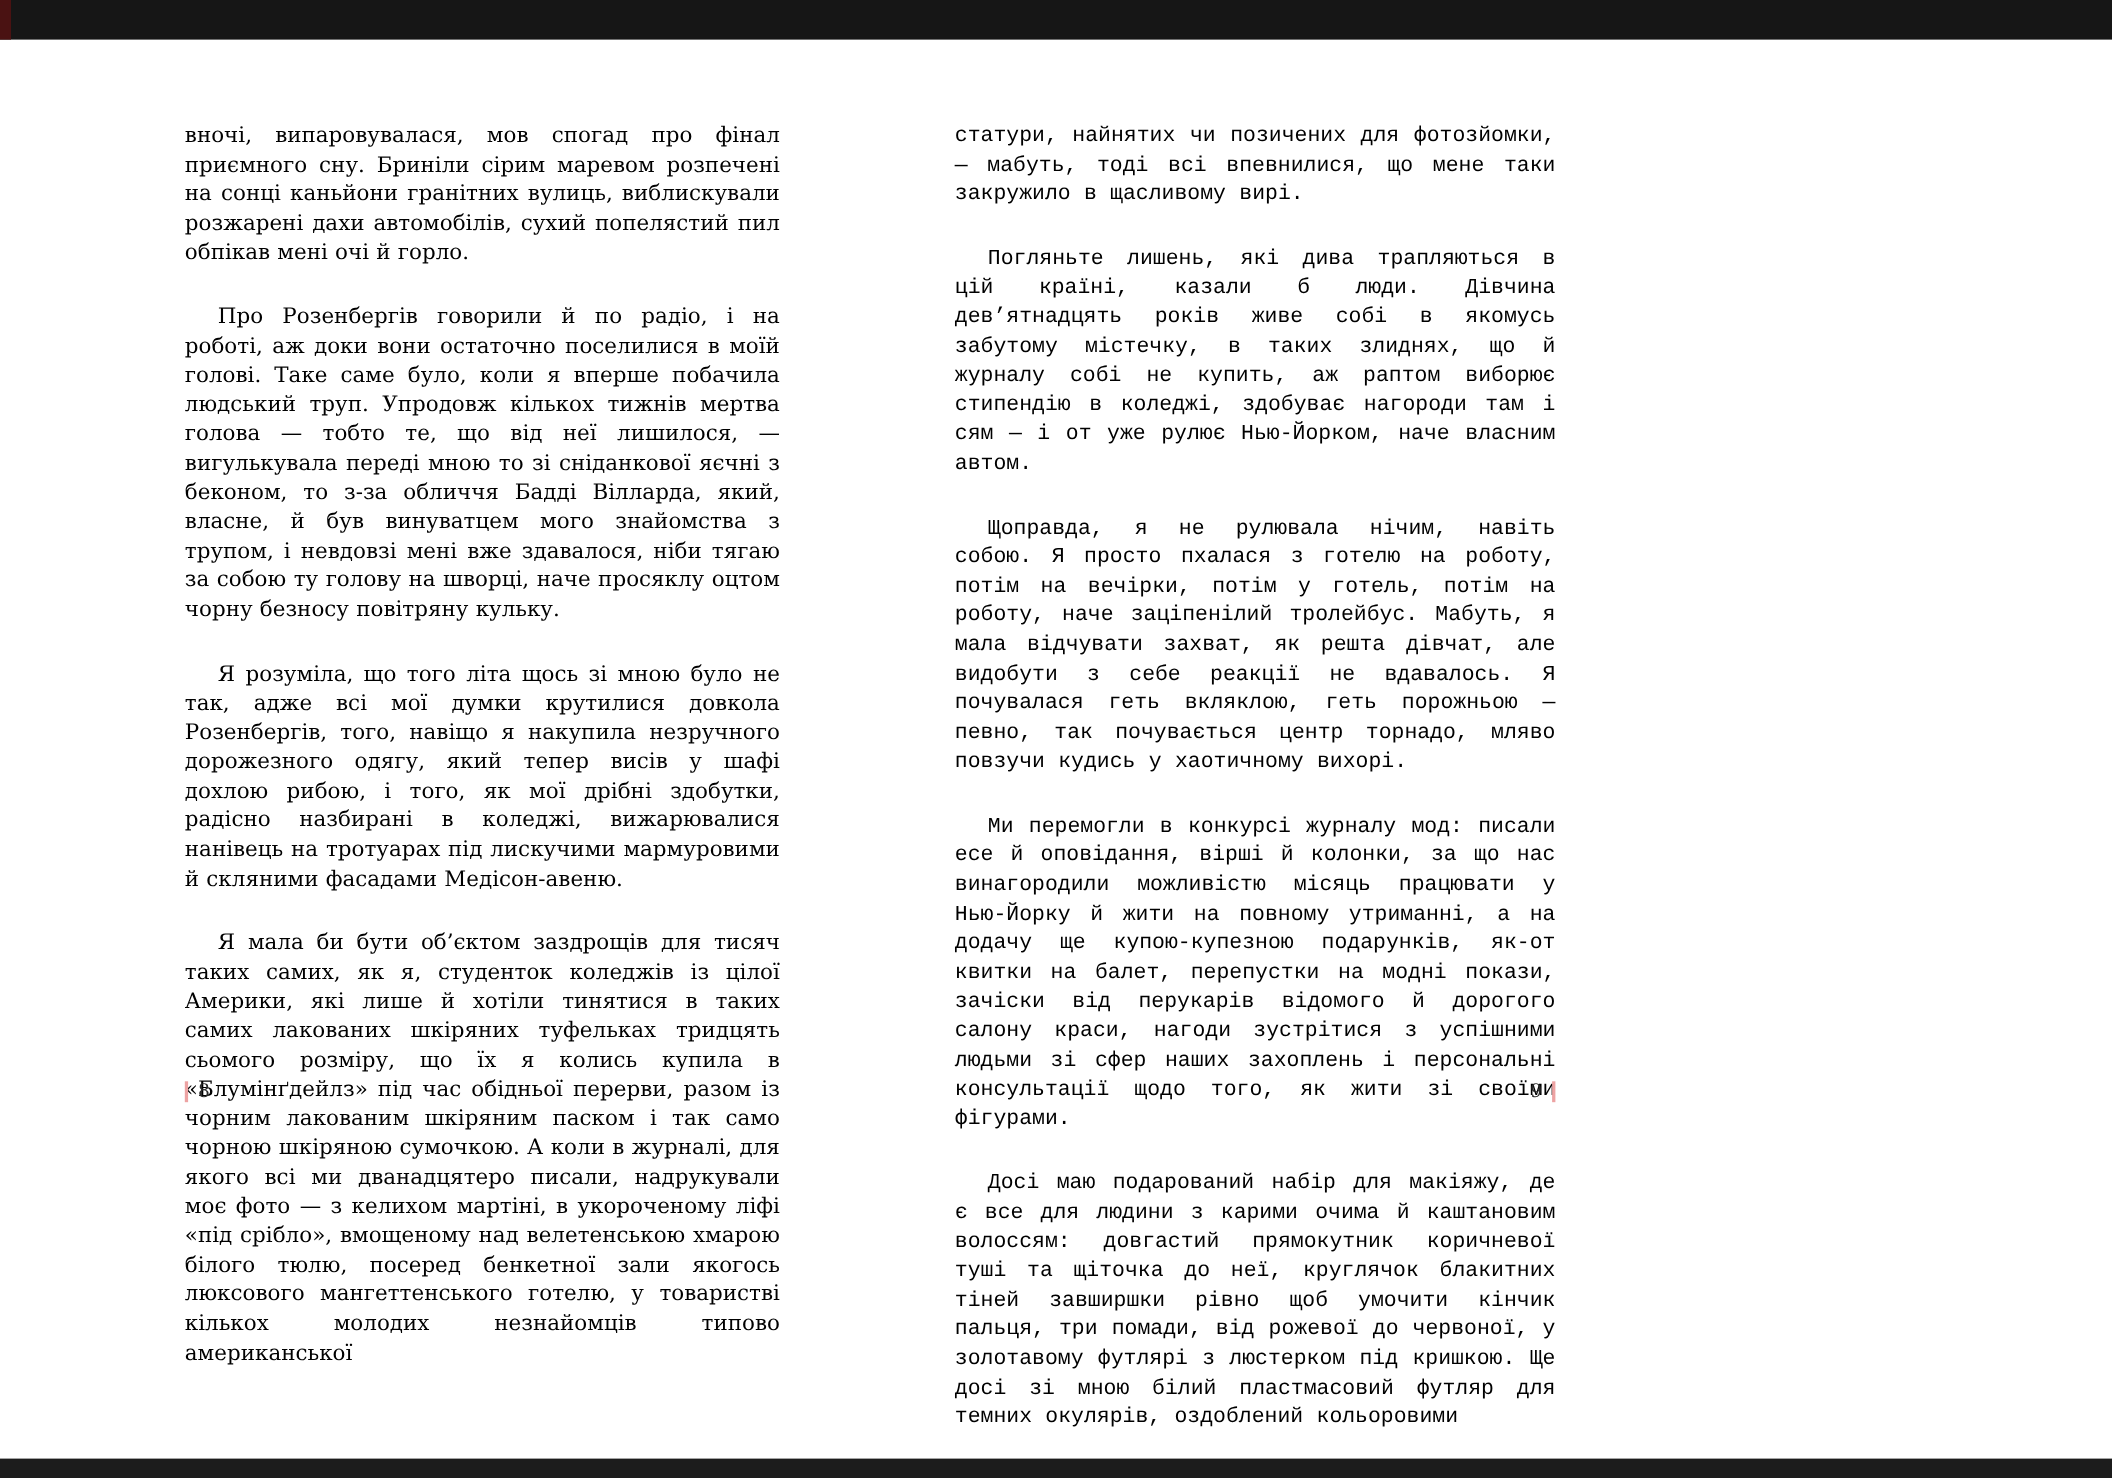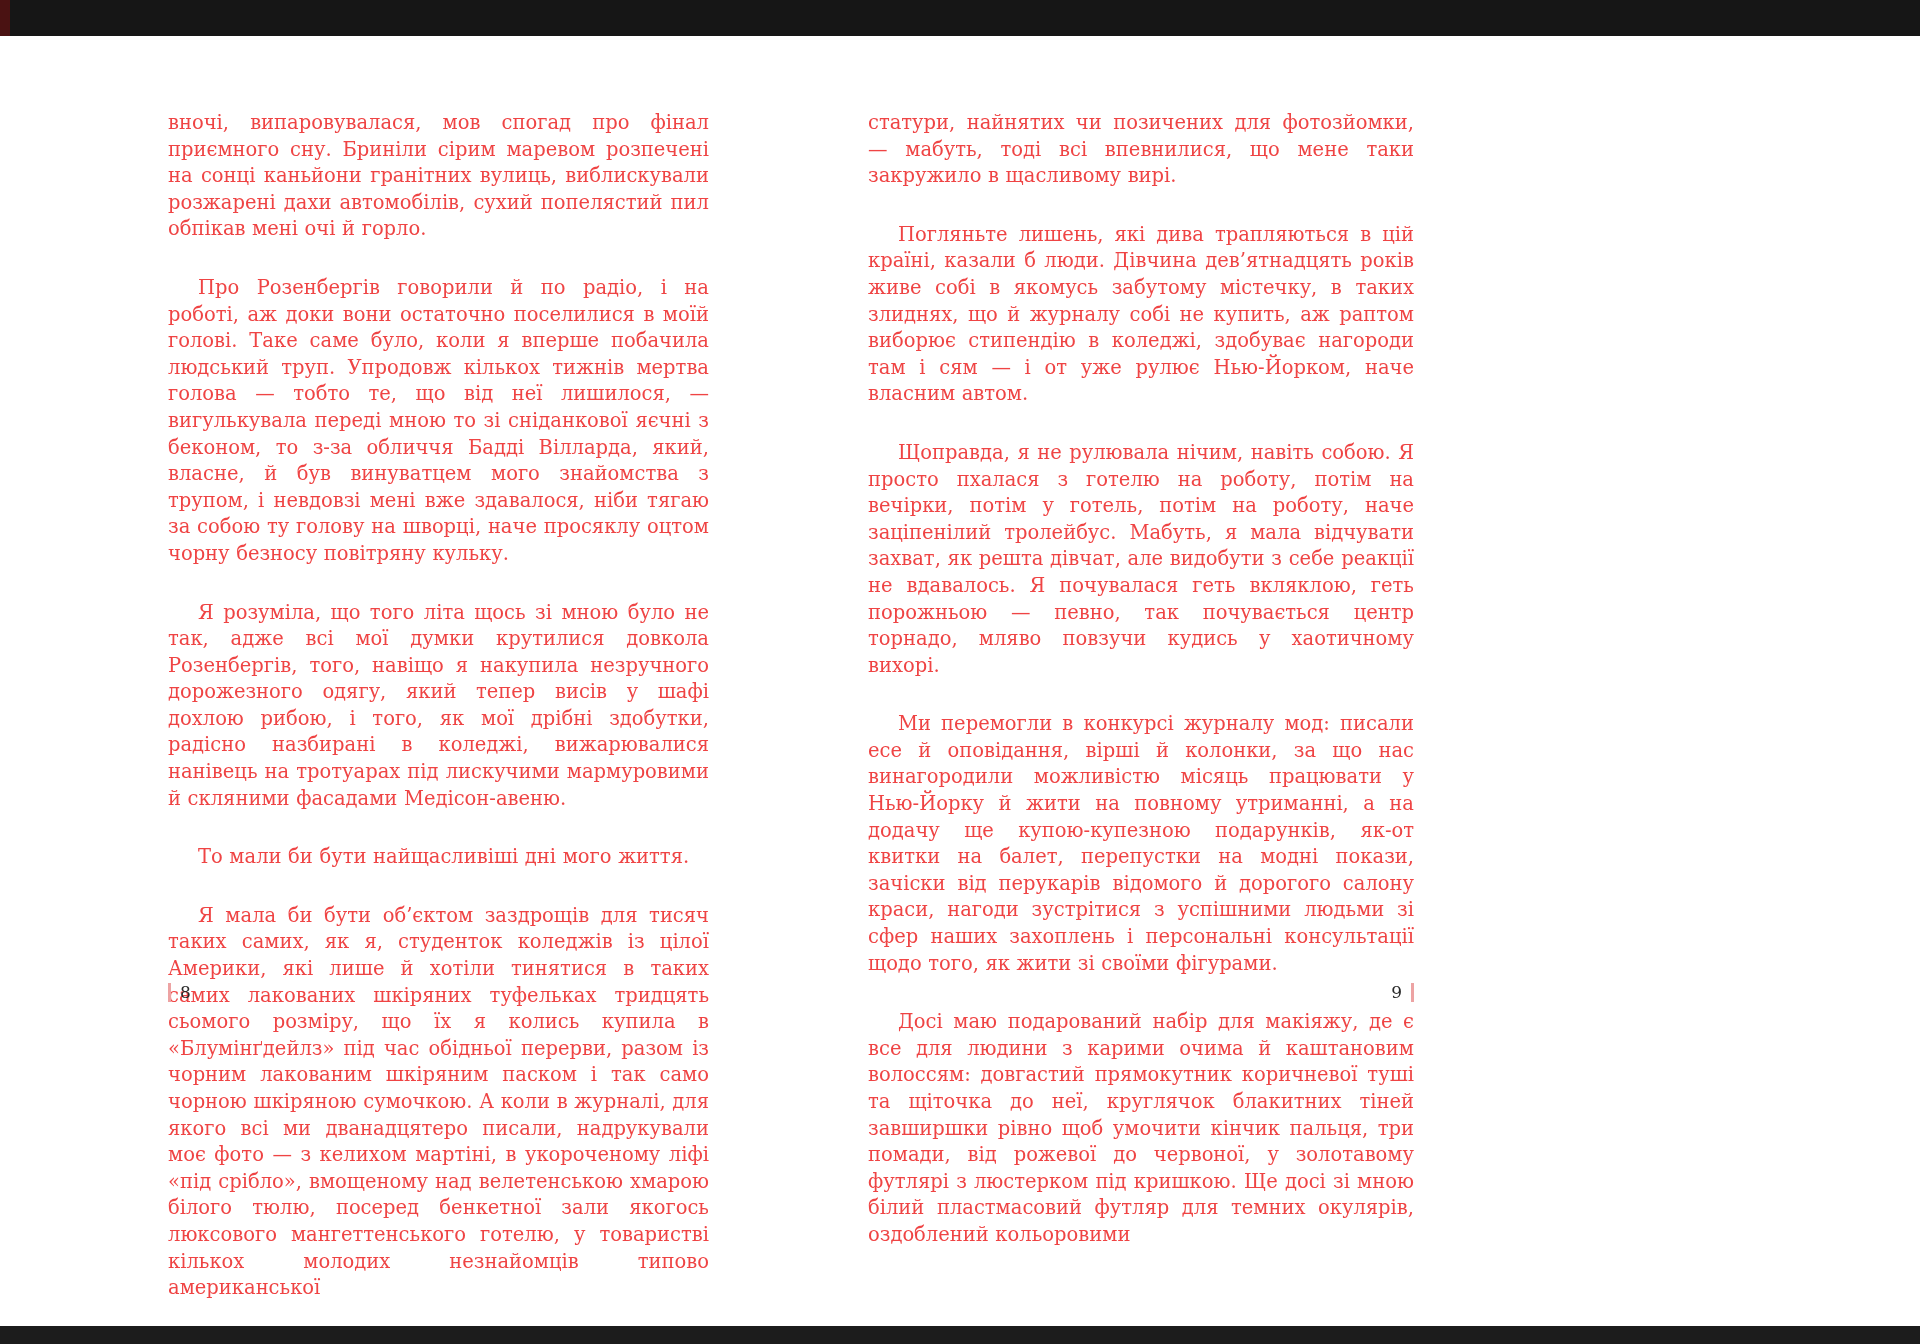--- a/index.html
+++ b/index.html
@@ -27,24 +27,24 @@
     position: absolute;
     left: 0; top: 0;
     width: 10px; height: 36px;
     background: #4a1212;
   }
 
   
   .page-text {
     position: absolute;
     top: 110px;
-    color: #ef4444;
+    color: #000000;
   }
   .page-text.left  { left: 168px;  width: 541px; }
-  .page-text.right { left: 868px;  width: 546px; }
+  .page-text.right { left: 868px;  width: 546px; font-family: Liberation Mono, monospace; }
 
   .para {
     margin: 0;
     font-size: 19.5px;
     line-height: 26.6px;
     text-align: justify;
     hyphens: manual;
     word-spacing: 0.02em;
   }
   .para.indent { text-indent: 30px; margin-top: 32px; }
@@ -74,21 +74,20 @@
 
 <div class="chrome-bar top">
   <div class="chrome-accent"></div>
 </div>
 <div class="chrome-bar bottom"></div>
 
 <div class="page-text left">
     <p class="para">вночі, випаровувалася, мов спогад про фінал приємного сну. Бриніли сірим маревом розпечені на сонці каньйони гранітних вулиць, виблискували розжарені дахи автомобілів, сухий попелястий пил обпікав мені очі й горло.</p>
     <p class="para indent">Про Розенбергів говорили й по радіо, і на роботі, аж доки вони остаточно поселилися в моїй голові. Таке саме було, коли я вперше побачила людський труп. Упродовж кількох тижнів мертва голова — тобто те, що від неї лишилося, — вигулькувала переді мною то зі сніданкової яєчні з беконом, то з-за обличчя Бадді Вілларда, який, власне, й був винуватцем мого знайомства з трупом, і невдовзі мені вже здавалося, ніби тягаю за собою ту голову на шворці, наче просяклу оцтом чорну безносу повітряну кульку.</p>
     <p class="para indent">Я розуміла, що того літа щось зі мною було не так, адже всі мої думки крутилися довкола Розенбергів, того, навіщо я накупила незручного дорожезного одягу, який тепер висів у шафі дохлою рибою, і того, як мої дрібні здобутки, радісно назбирані в коледжі, вижарювалися нанівець на тротуарах під лискучими мармуровими й скляними фасадами Медісон-авеню.</p>
-    <p class="para indent">То мали би бути найщасливіші дні мого життя.</p>
     <p class="para indent">Я мала би бути об’єктом заздрощів для тисяч таких самих, як я, студенток коледжів із цілої Америки, які лише й хотіли тинятися в таких самих лакованих шкіряних туфельках тридцять сьомого розміру, що їх я колись купила в «Блумінґдейлз» під час обідньої перерви, разом із чорним лакованим шкіряним паском і так само чорною шкіряною сумочкою. А коли в журналі, для якого всі ми дванадцятеро писали, надрукували моє фото — з келихом мартіні, в укороченому ліфі «під срібло», вмощеному над велетенською хмарою білого тюлю, посеред бенкетної зали якогось люксового мангеттенського готелю, у товаристві кількох молодих незнайомців типово американської</p>
   </div>
 
 <div class="page-text right">
     <p class="para">статури, найнятих чи позичених для фотозйомки, — мабуть, тоді всі впевнилися, що мене таки закружило в щасливому вирі.</p>
     <p class="para indent">Погляньте лишень, які дива трапляються в цій країні, казали б люди. Дівчина дев’ятнадцять років живе собі в якомусь забутому містечку, в таких злиднях, що й журналу собі не купить, аж раптом виборює стипендію в коледжі, здобуває нагороди там і сям — і от уже рулює Нью-Йорком, наче власним автом.</p>
     <p class="para indent">Щоправда, я не рулювала нічим, навіть собою. Я просто пхалася з готелю на роботу, потім на вечірки, потім у готель, потім на роботу, наче заціпенілий тролейбус. Мабуть, я мала відчувати захват, як решта дівчат, але видобути з себе реакції не вдавалось.  Я почувалася геть вкляклою, геть порожньою — певно, так почувається центр торнадо, мляво повзучи кудись у хаотичному вихорі.</p>
     <p class="para indent">Ми перемогли в конкурсі журналу мод: писали есе й оповідання, вірші й колонки, за що нас винагородили можливістю місяць працювати у Нью-Йорку й жити на повному утриманні, а на додачу ще купою-купезною подарунків, як-от квитки на балет, перепустки на модні покази, зачіски від перукарів відомого й дорогого салону краси, нагоди зустрітися з успішними людьми зі сфер наших захоплень і персональні консультації щодо того, як жити зі своїми фігурами.</p>
     <p class="para indent">Досі маю подарований набір для макіяжу, де є все для людини з карими очима й каштановим волоссям: довгастий прямокутник коричневої туші та щіточка до неї, круглячок блакитних тіней завширшки рівно щоб умочити кінчик пальця, три помади, від рожевої до червоної, у золотавому футлярі з люстерком під кришкою. Ще досі зі мною білий пластмасовий футляр для темних окулярів, оздоблений кольоровими</p>
   </div>

